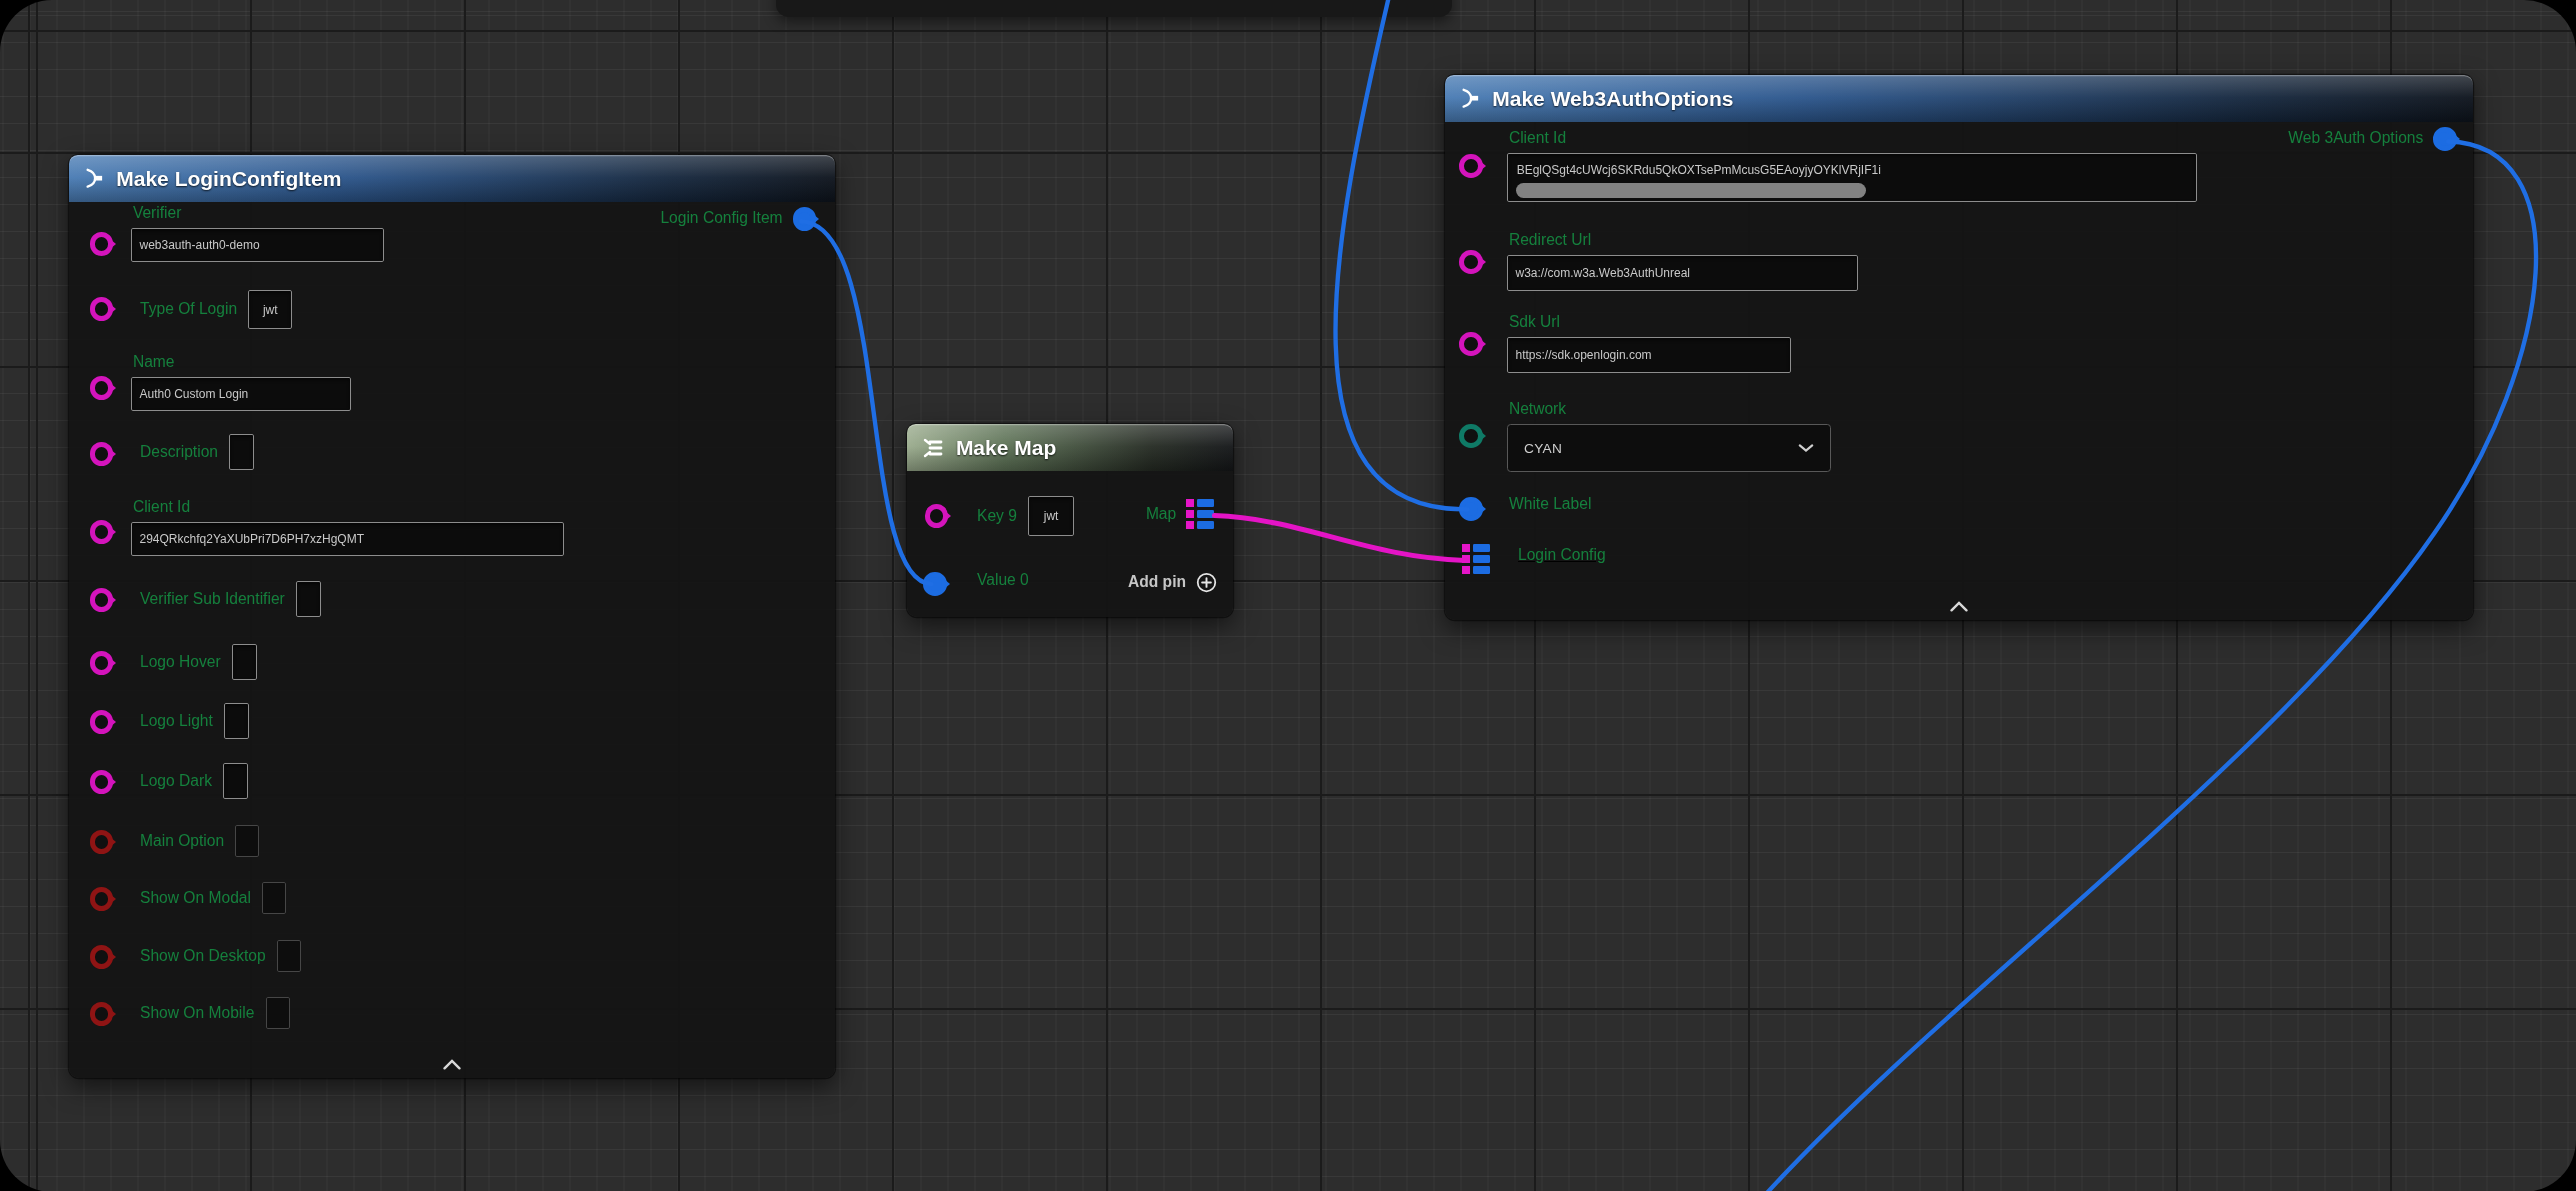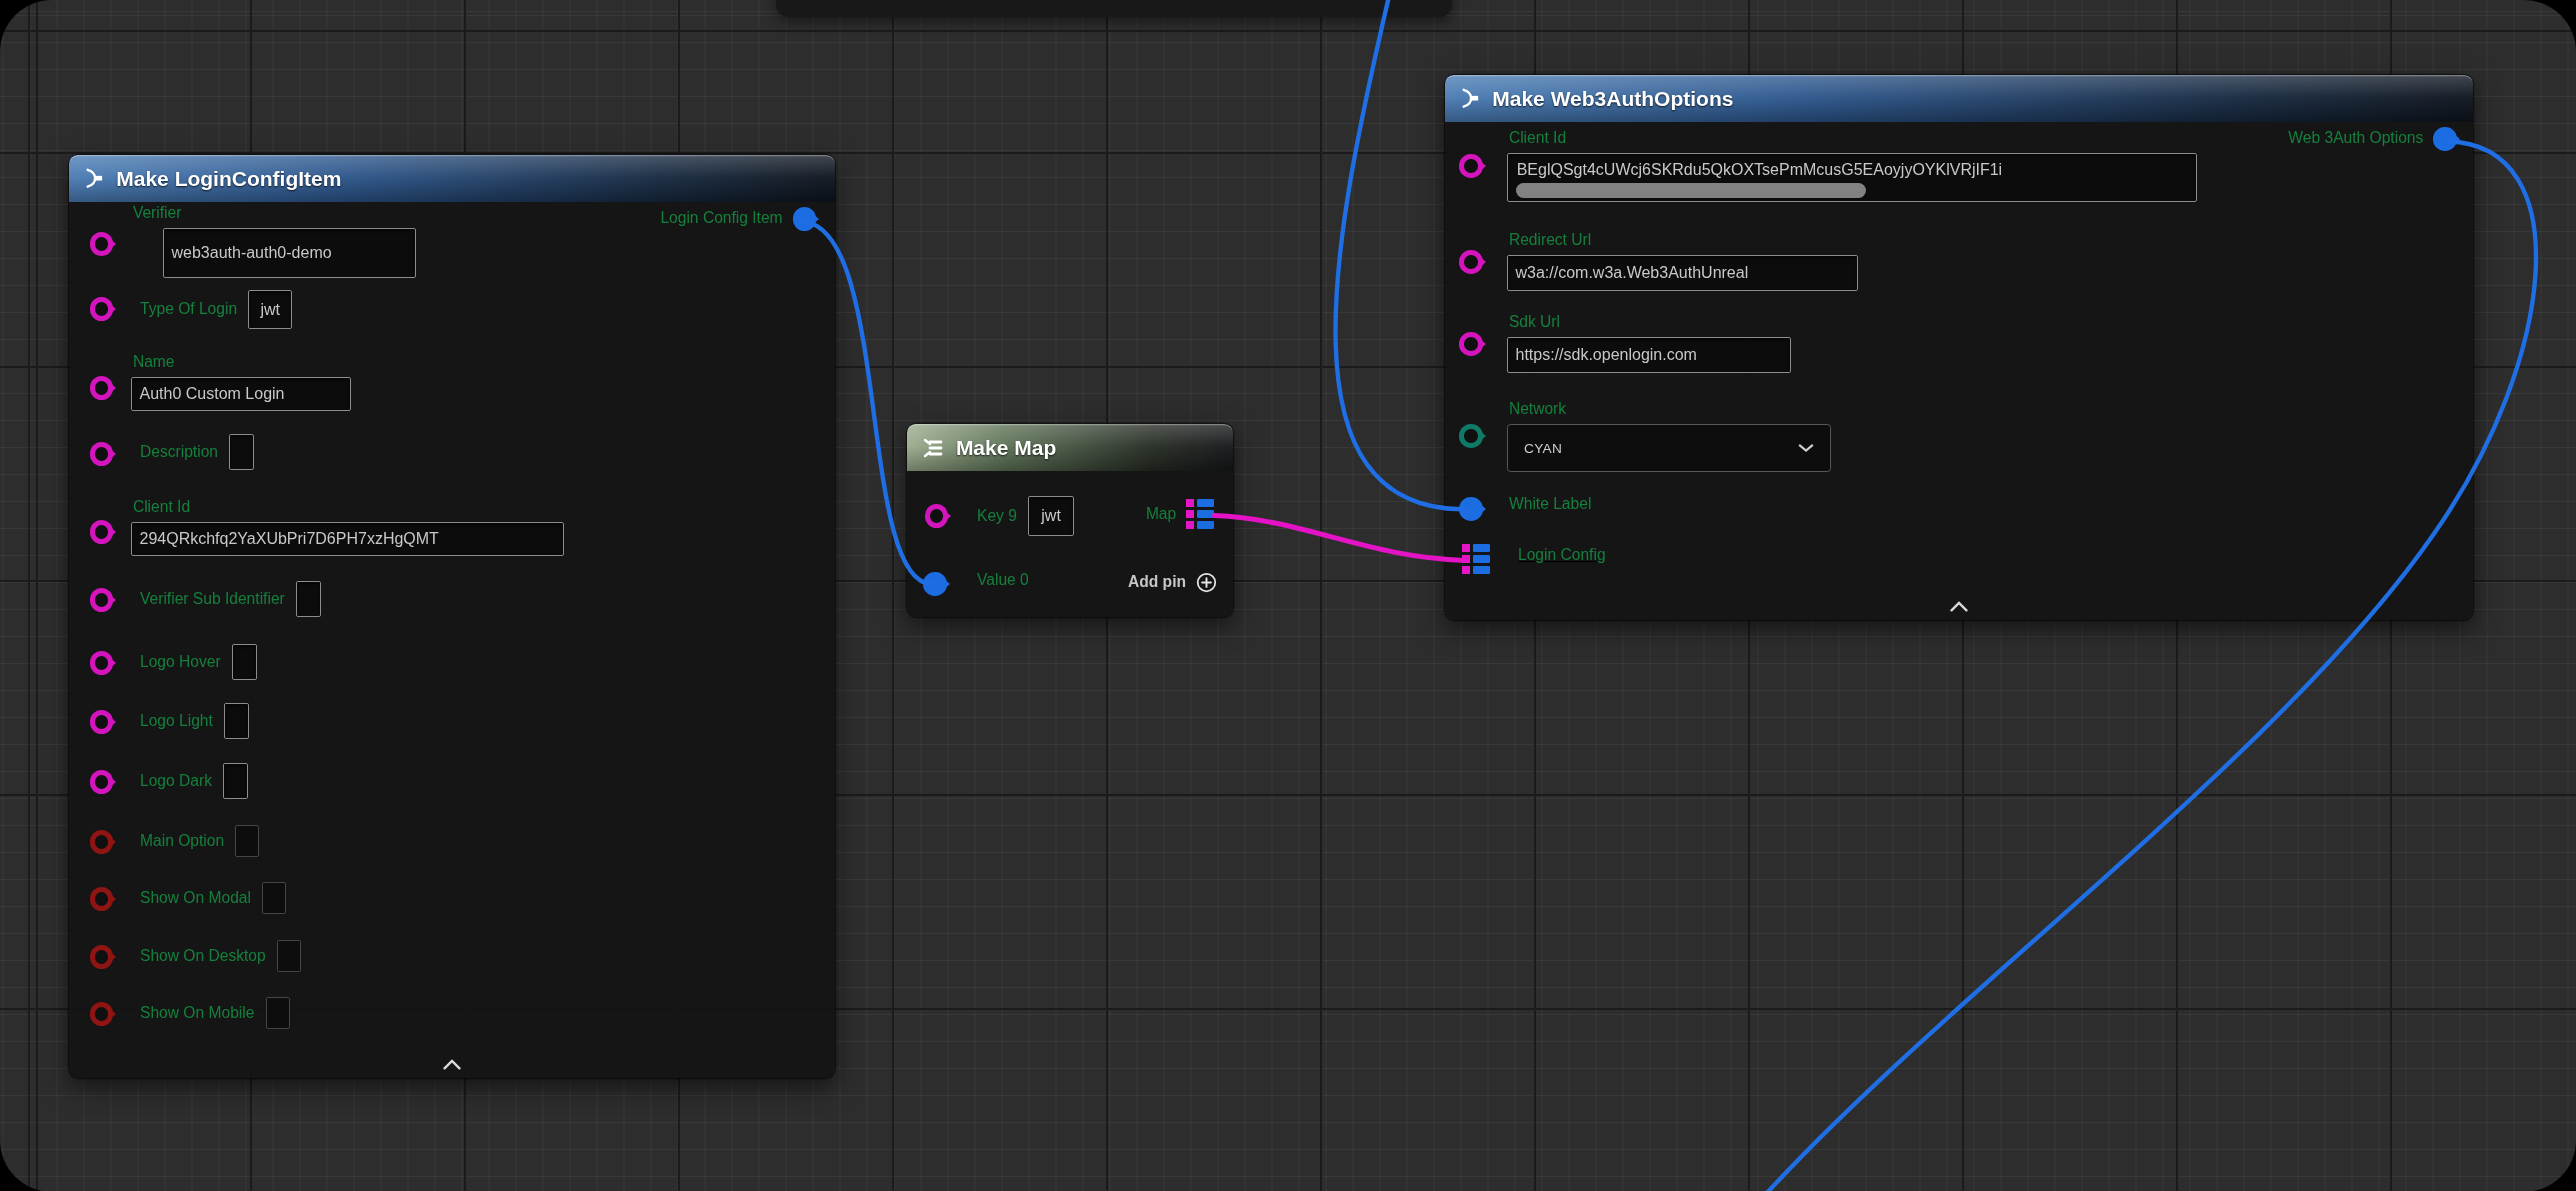--- a/index.html
+++ b/index.html
@@ -50,21 +50,21 @@
   .plabel { color:#15803d; font-size:15.6px; white-space:nowrap; line-height:18.7px; }
   .vlabel { color:#c6c6c6; }
 
   .prow { position:absolute; }
   .prow .plabel { display:block; margin:0 0 5.6px 1.9px; }
   .irow { position:absolute; display:flex; align-items:center; gap:11.2px;margin-left:16px; }
   .outrow { position:absolute; display:flex; align-items:center; gap:10px; }
 
   .tbox {
     background:#0c0c0c; border:1.2px solid #8d8d8d; border-radius:1.9px;
-    color:#c9c9c9; font-size:16px;
+    color:#c9c9c9; font-size:12px;
     display:flex; align-items:center; padding:0 7.5px;
     white-space:nowrap; overflow:hidden;
     box-shadow: inset 0 1.9px 3.7px rgba(0,0,0,.6);
   }
   .tbox.center { justify-content:center; padding:0 3.7px; }
   .bigbox { position:relative; display:block; padding:2.5px 8.7px; }
   .bigbox .btext { display:block; line-height:26px; white-space:nowrap; overflow:hidden; }
   .hscroll { position:absolute; left:7.5px; top:29px; width:350px; height:14.3px; background:#828282; border-radius:7.5px; }
 
   .ebox { width:25px; height:36px; background:#0c0c0c; border:1.2px solid #8d8d8d; border-radius:1.9px;
@@ -121,21 +121,21 @@
     </div>
 
     <div class="outrow" style="right:18.7px; top:52px;">
       <span class="plabel">Login Config Item</span>
       <span class="pin filled inline" style="--c:#1c6ce2;"></span>
     </div>
 
     <span class="pin" style="--c:#d414bc; left:20.6px; top:77px;"></span>
     <div class="prow" style="left:62px; top:49px;">
       <span class="plabel">Verifier</span>
-      <div class="tbox" style="width:253px; height:50px;margin-left:32px;">web3auth-auth0-demo</div>
+      <div class="tbox" style="width:253px; height:34px;">web3auth-auth0-demo</div>
     </div>
 
     <span class="pin" style="--c:#d414bc; left:20.6px; top:142px;"></span>
     <div class="irow" style="left:55px; top:135px;">
       <span class="plabel">Type Of Login</span>
       <div class="tbox center" style="width:44px; height:39px;">jwt</div>
     </div>
 
     <span class="pin" style="--c:#d414bc; left:20.6px; top:221px;"></span>
     <div class="prow" style="left:62px; top:198px;">

